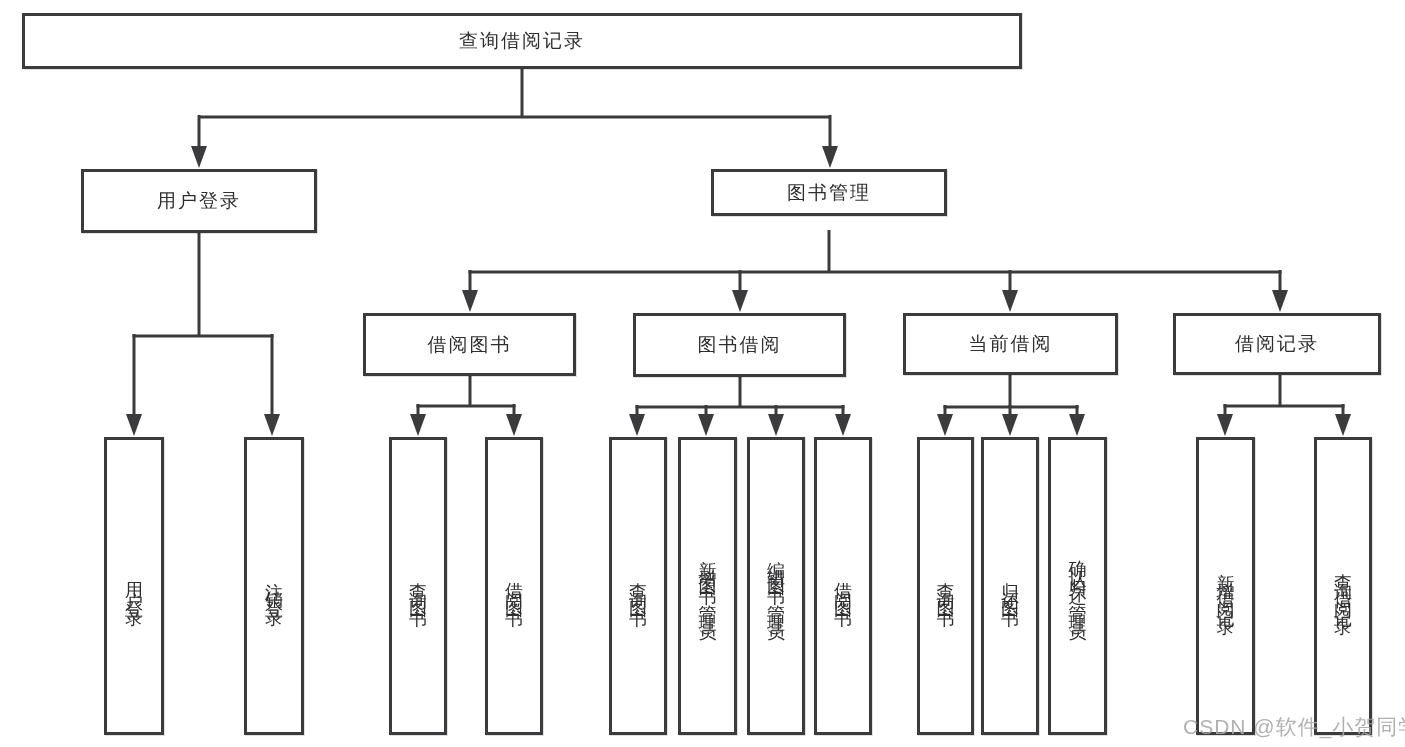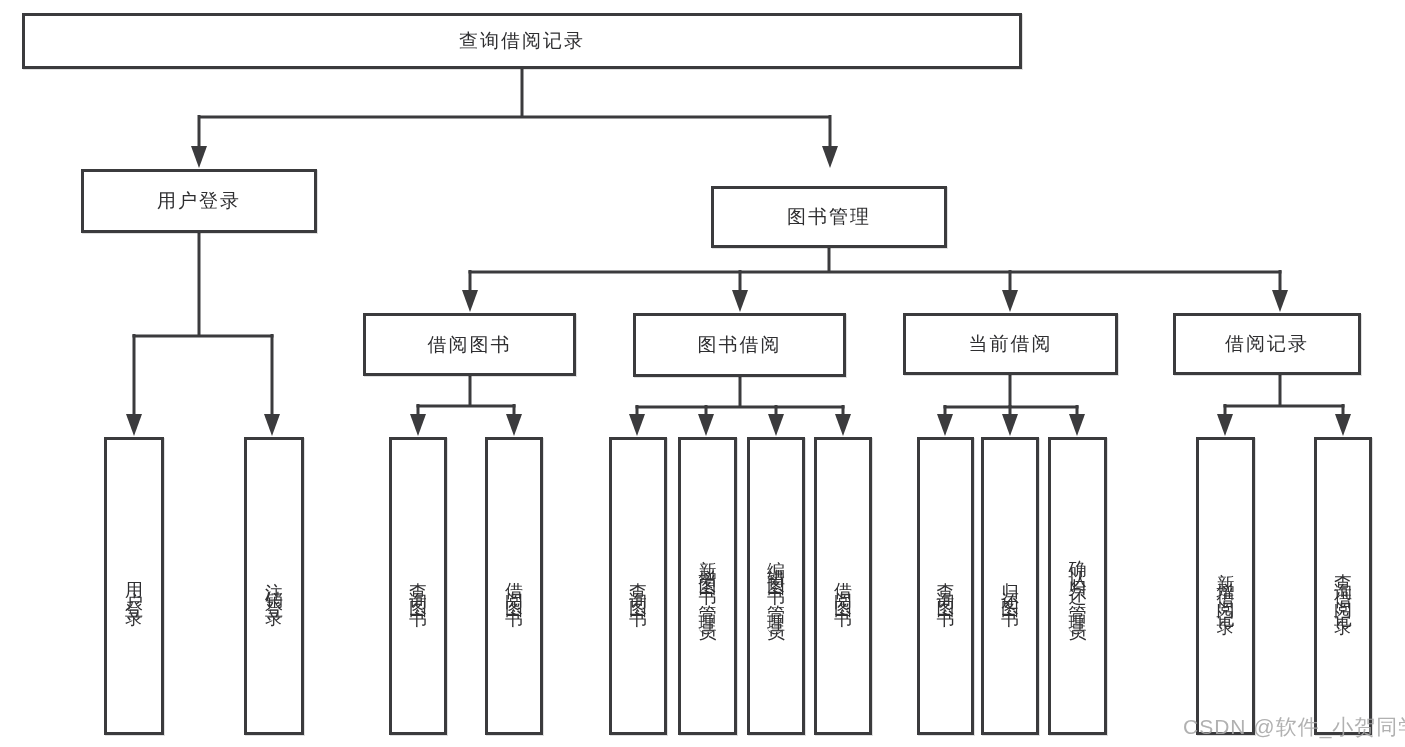--- a/index.html
+++ b/index.html
@@ -125,26 +125,26 @@
     <line x1="1223.5" y1="406" x2="1344.5" y2="406"></line>
     <line x1="1225" y1="404" x2="1225" y2="421"></line>
     <polygon points="1217,414 1233,414 1225,436"></polygon>
     <line x1="1343" y1="404" x2="1343" y2="421"></line>
     <polygon points="1335,414 1351,414 1343,436"></polygon>
   </svg>
 
   <div class="box" style="left:22px; top:13px; width:1000px; height:56px;">查询借阅记录</div>
 
   <div class="box" style="left:81px; top:169px; width:236px; height:64px;">用户登录</div>
-  <div class="box" style="left:711px; top:186px; width:236px; height:62px;">图书管理</div>
+  <div class="box" style="left:711px; top:169px; width:236px; height:47px;">图书管理</div>
 
   <div class="box" style="left:363px; top:313px; width:213px; height:63px;">借阅图书</div>
   <div class="box" style="left:633px; top:313px; width:213px; height:64px;">图书借阅</div>
   <div class="box" style="left:903px; top:313px; width:215px; height:62px;">当前借阅</div>
-  <div class="box" style="left:1173px; top:313px; width:188px; height:62px;">借阅记录</div>
+  <div class="box" style="left:1173px; top:313px; width:208px; height:62px;">借阅记录</div>
 
   <div class="box leaf" style="left:104px; top:437px; width:60px; height:298px;">
     <span>用户登录</span>
   </div>
   <div class="box leaf" style="left:244px; top:437px; width:60px; height:298px;">
     <span>注销登录</span>
   </div>
 
   <div class="box leaf" style="left:389px; top:437px; width:58px; height:298px;">
     <span>查询图书</span>

